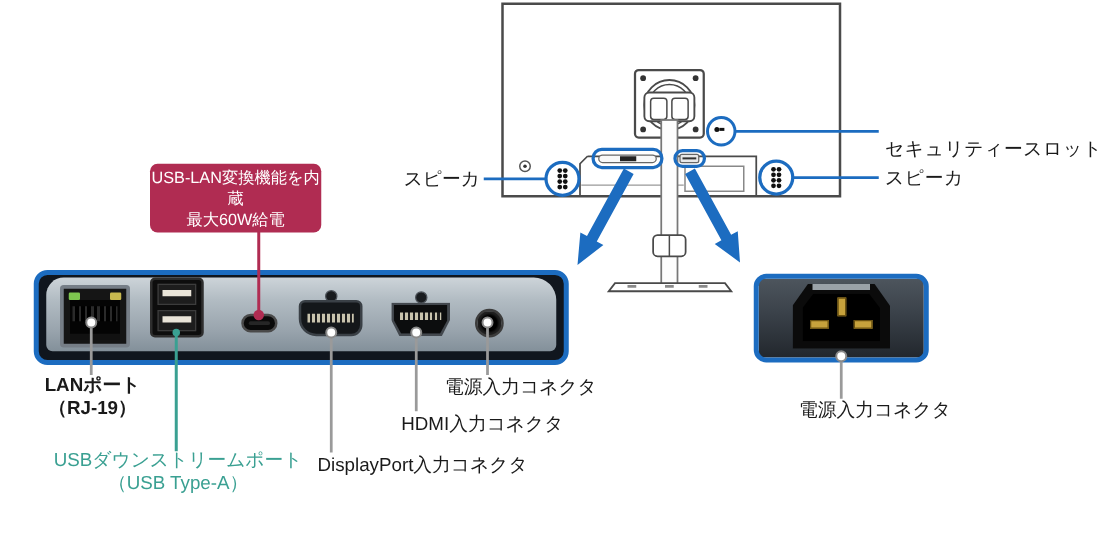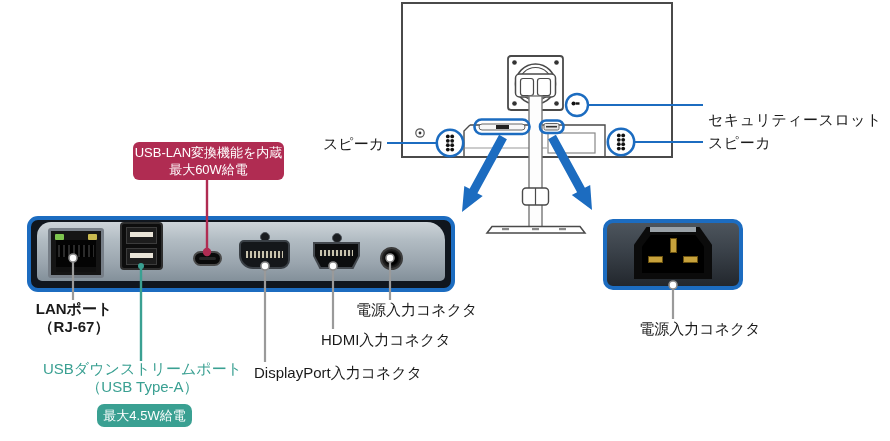--- a/index.html
+++ b/index.html
@@ -19,21 +19,21 @@
   .lbl{font-size:15px;line-height:18px;white-space:nowrap;}
   .center{text-align:center;}
   .right{text-align:right;}
   .crimson{color:var(--crimson);}
   .teal{color:var(--teal);}
   .badge{
     color:#fff;border-radius:6px;text-align:center;
     font-size:13px;line-height:17px;
   }
   #usb-c-title{left:91px;top:100px;width:210px;}
-  #usb-c-badge{left:120px;top:142px;width:151px;padding:2px 0;background:var(--crimson);margin-left:13px;}
+  #usb-c-badge{left:120px;top:131px;width:137px;padding:2px 0;background:var(--crimson);}
   #speaker-left-label{left:300px;top:135px;width:84px;}
   #security-label{left:708px;top:111px;letter-spacing:.5px;}
   #speaker-right-label{left:708px;top:134px;letter-spacing:.5px;}
   #lan-label{left:33px;top:300px;width:82px;font-weight:bold;}
   #usb-a-label{left:42px;top:360px;width:201px;}
   #usb-a-badge{left:97px;top:404px;width:95px;height:23px;line-height:23px;background:var(--teal);border-radius:7px;}
   #dp-label{left:254px;top:364px;}
   #hdmi-label{left:321px;top:331px;}
   #hp-label{left:356px;top:301px;}
   #power-label{left:630px;top:320px;width:140px;}
@@ -260,27 +260,26 @@
     <div>USB-LAN変換機能を内蔵</div>
     <div>最大60W給電</div>
   </div>
 
   <div id="speaker-left-label" class="abs lbl right label-layer">スピーカ</div>
   <div id="security-label" class="abs lbl label-layer">セキュリティースロット</div>
   <div id="speaker-right-label" class="abs lbl label-layer">スピーカ</div>
 
   <div id="lan-label" class="abs lbl center label-layer">
     <div>LANポート</div>
-    <div>（RJ-67）</div>
+    <div>（RJ-19）</div>
   </div>
 
   <div id="usb-a-label" class="abs lbl center teal label-layer">
     <div>USBダウンストリームポート</div>
     <div>（USB Type-A）</div>
   </div>
-  <div id="usb-a-badge" class="abs badge label-layer">最大4.5W給電</div>
 
   <div id="dp-label" class="abs lbl label-layer">DisplayPort入力コネクタ</div>
   <div id="hdmi-label" class="abs lbl label-layer">HDMI入力コネクタ</div>
   <div id="hp-label" class="abs lbl label-layer">電源入力コネクタ</div>
   <div id="power-label" class="abs lbl center label-layer">電源入力コネクタ</div>
 
 </div>
 
 </body></html>

